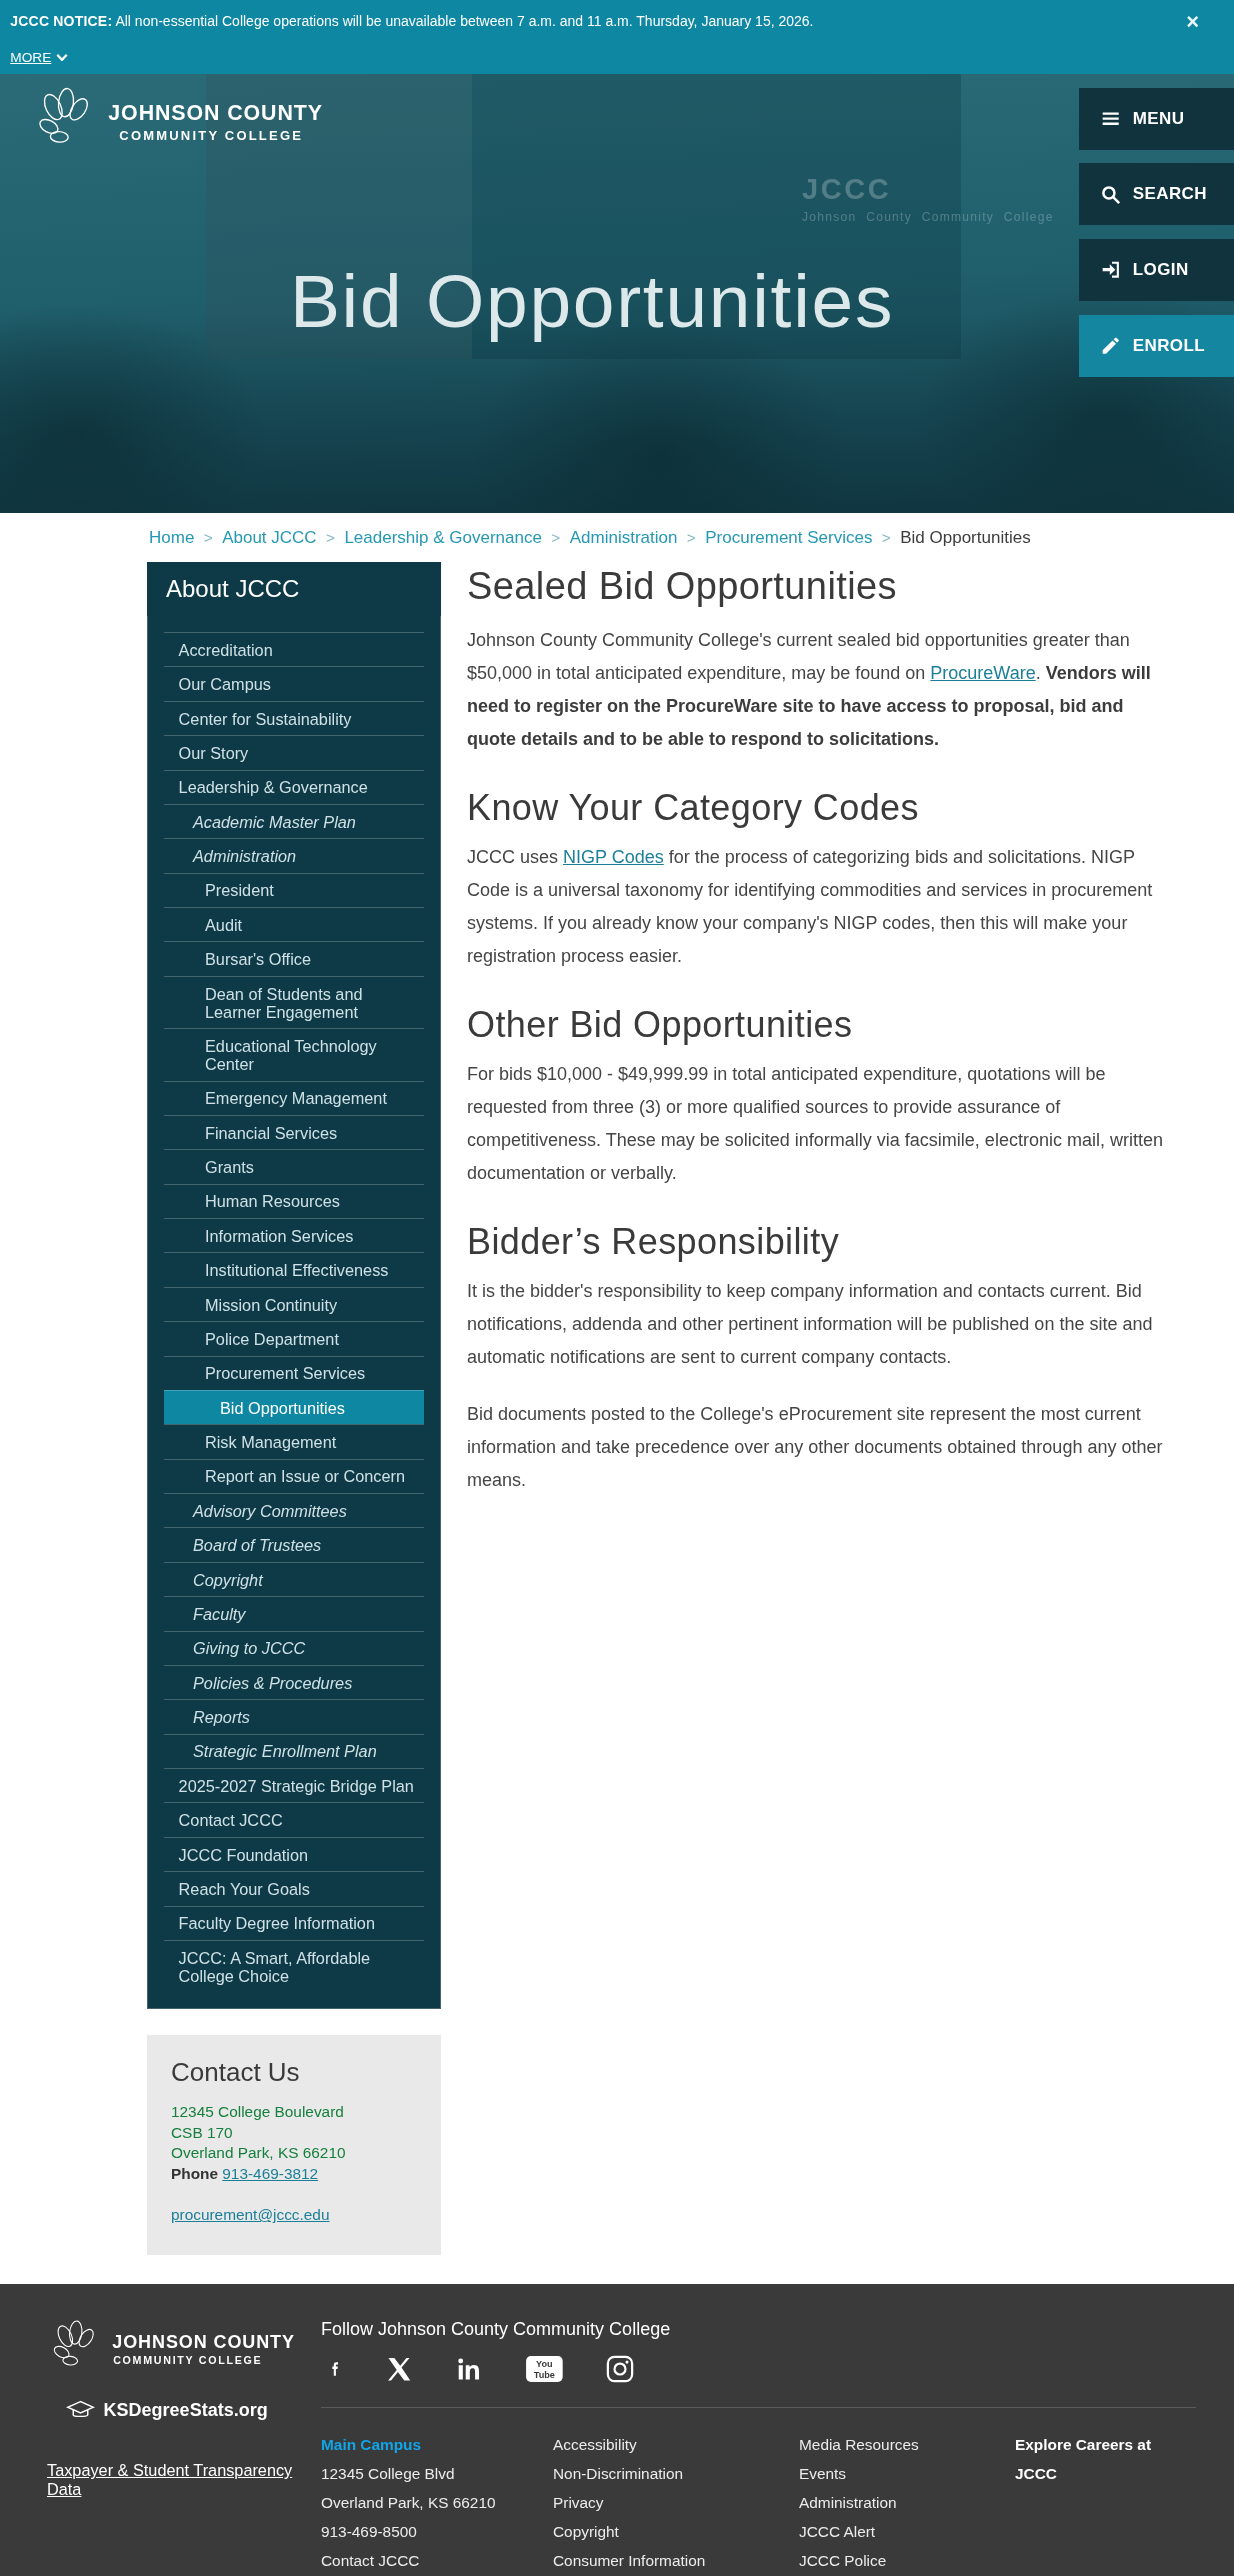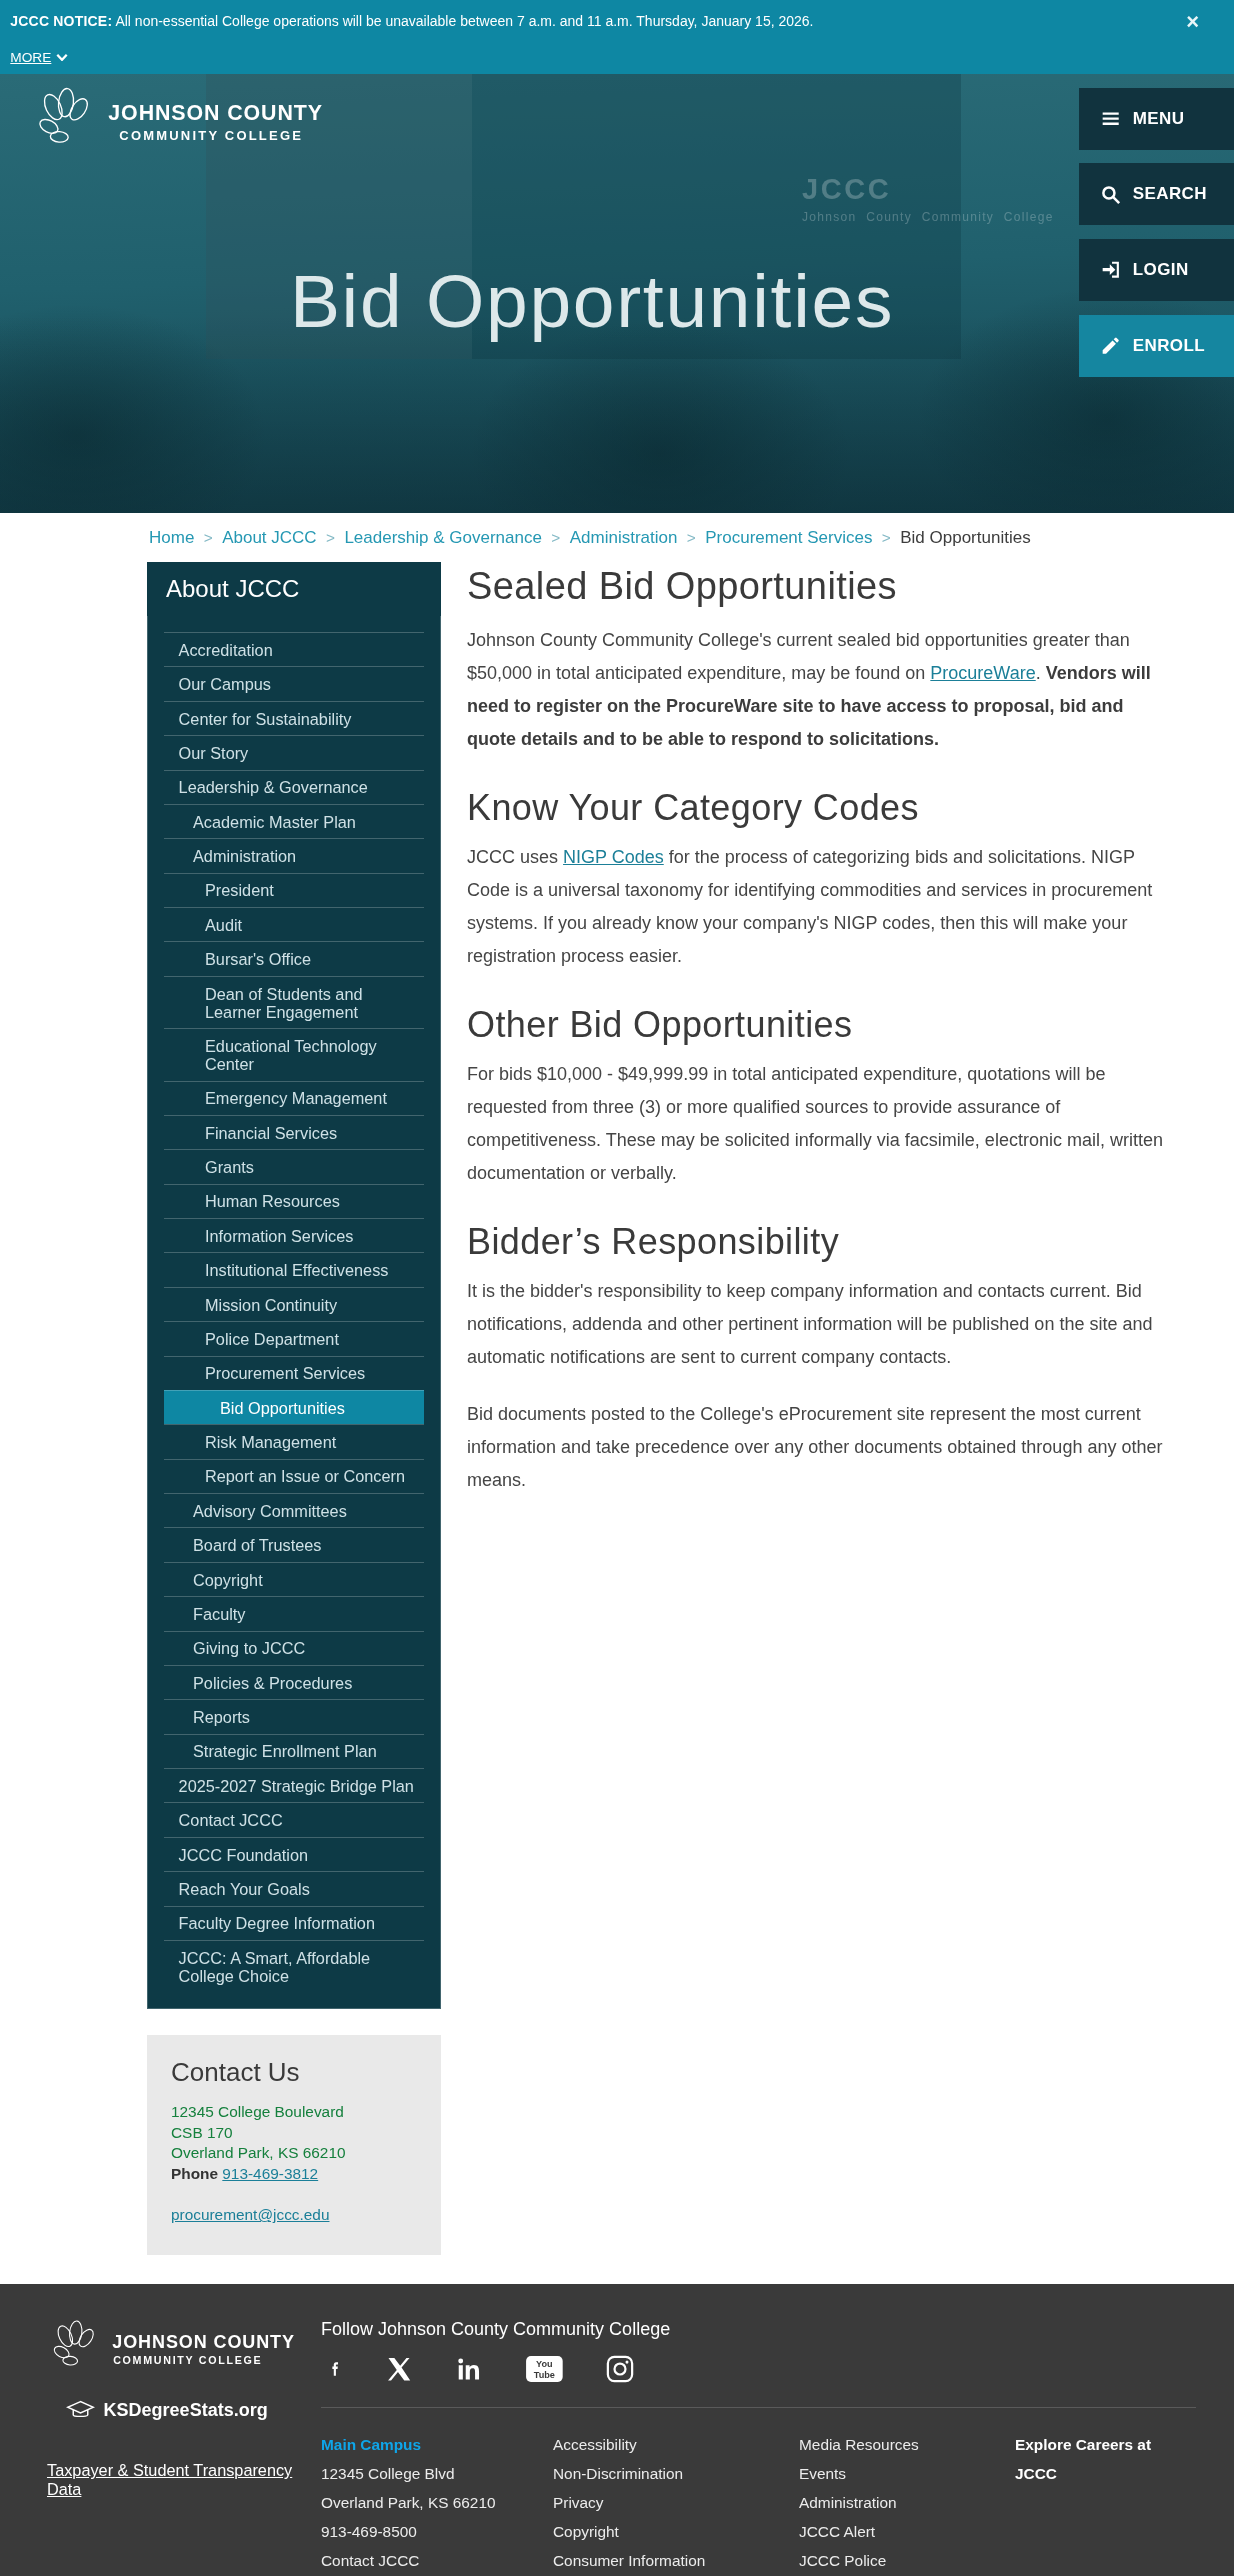--- a/index.html
+++ b/index.html
@@ -63,21 +63,21 @@
 
   
   .content { display:flex; align-items:flex-start; gap:26px; padding:1.7px 62px 0 147px; }
   .sidebar { width:294px; flex:none; }
   .sidebar-title { background:#0d3a46; color:#fff; font-size:24px; padding:13px 19px; }
   .sidebar ul { list-style:none; margin:0; padding:16px; background:#0d3a46;
                 border:0.9px solid rgba(255,255,255,.22); border-top:none; }
   .sidebar li { border-top:0.9px solid rgba(255,255,255,.22); }
   .sidebar li a { display:block; color:#cfe1e6; text-decoration:none; font-size:16.3px;
                   line-height:18px; padding:7.7px 8.6px 7.7px 14.6px; }
-  .sidebar li.lvl2 a { padding-left:29px; }
+  .sidebar li.lvl2 a { padding-left:29px;font-style:italic; }
   .sidebar li.lvl3 a { padding-left:41px; }
   .sidebar li.lvl4 a { padding-left:56px; }
   .sidebar li.active { background:#0e87a3; }
   .sidebar li.active a { color:#ffffff; }
 
   .contact-box { margin-top:26px; background:#e9e9e9; padding:22px 24px 31px; }
   .contact-box h2 { font-size:26px; font-weight:400; color:#3a3a3a; margin:0 0 13.7px; }
   .adr-line { font-size:15.4px; line-height:20.6px; color:#15803d; }
   .phone-line { font-size:15.4px; line-height:20.6px; color:#333; }
   .phone-line a { color:#1b7f98; text-decoration:underline; }

